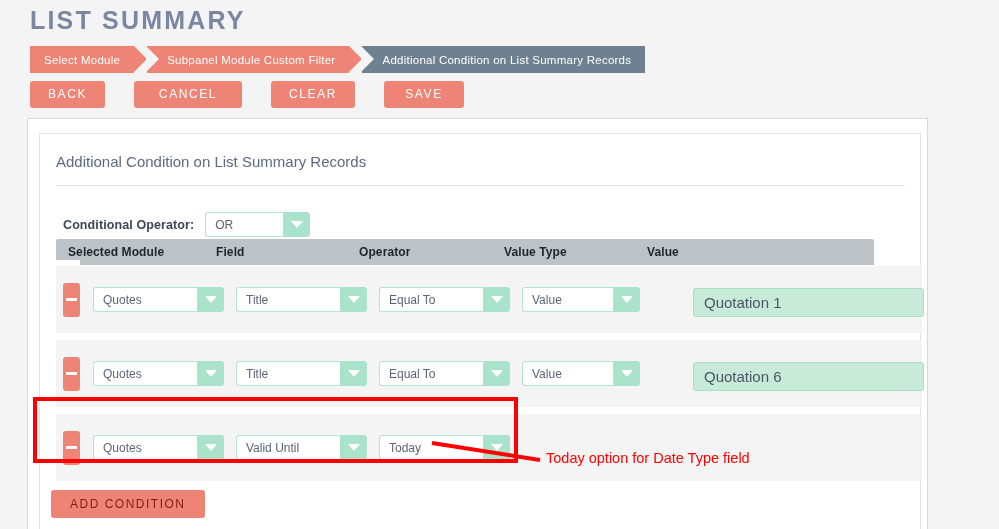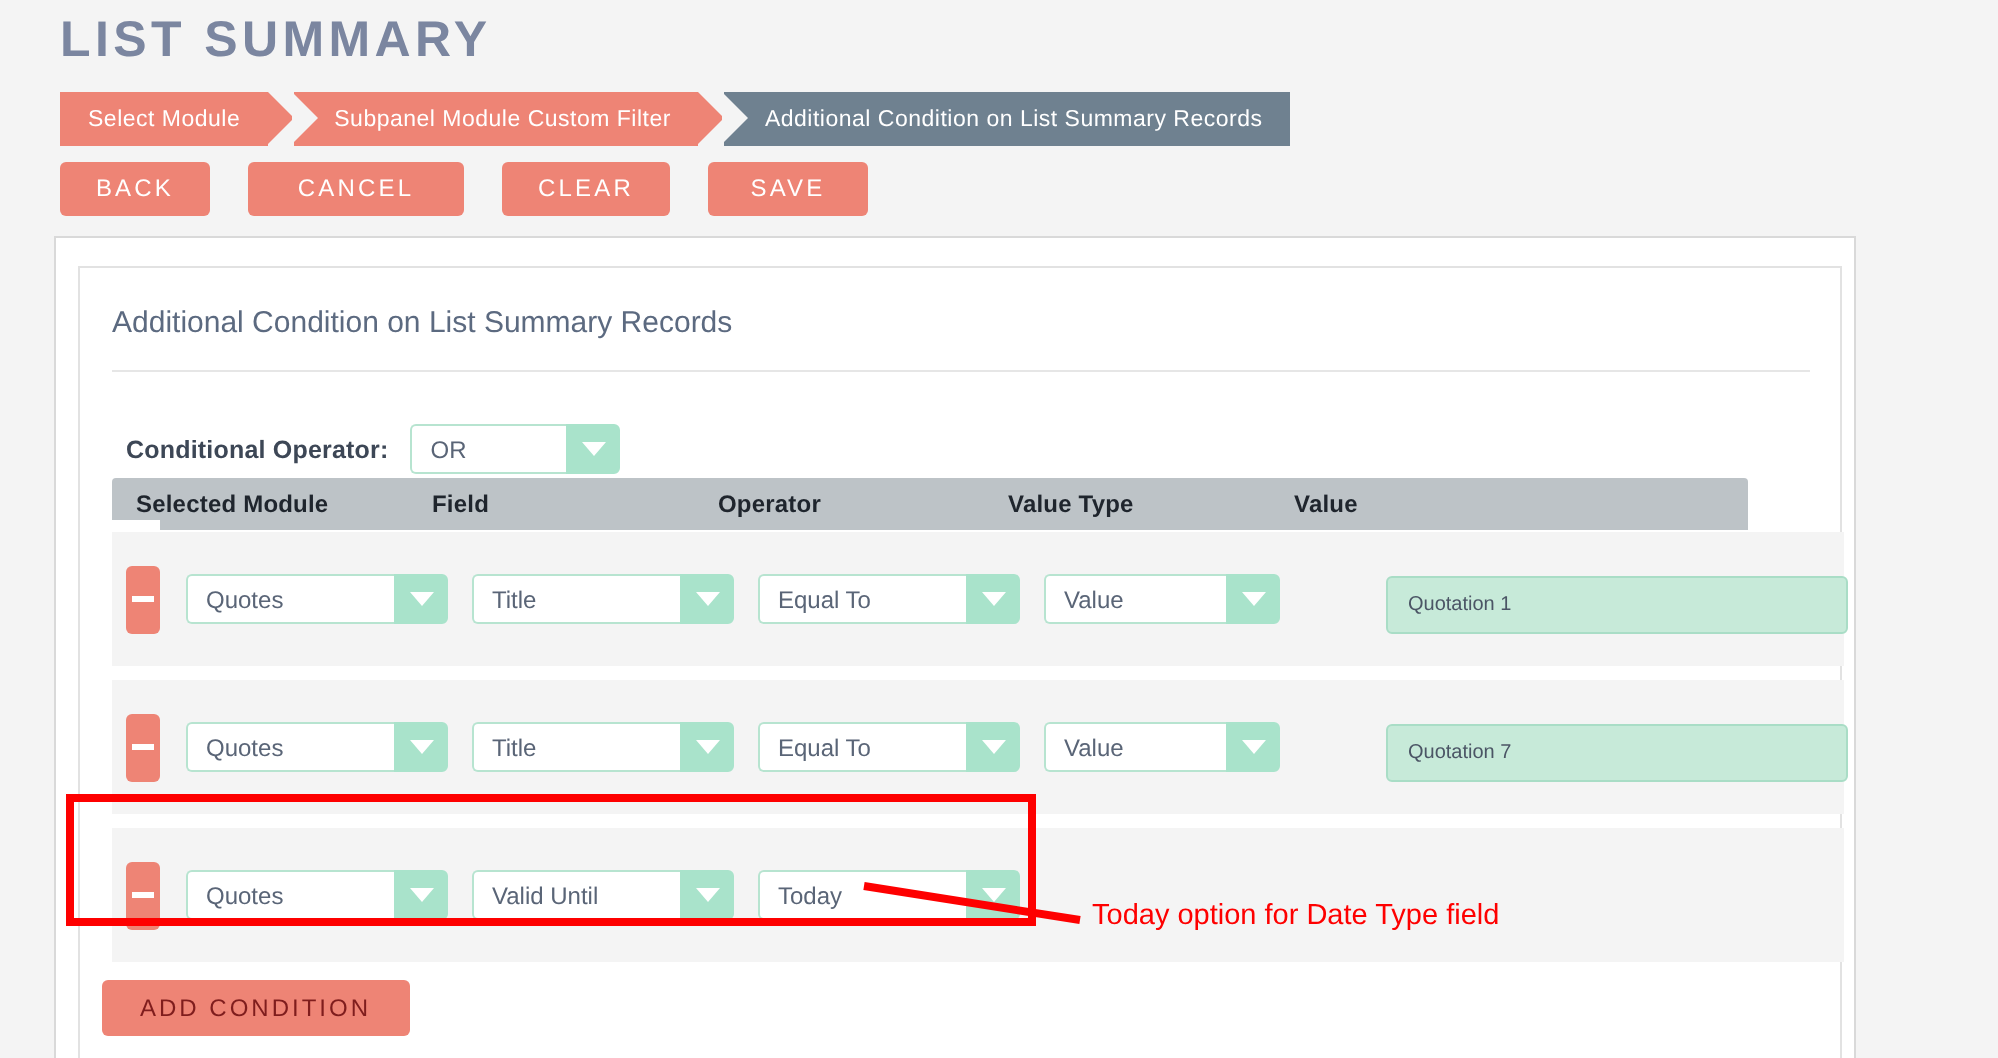--- a/index.html
+++ b/index.html
@@ -56,21 +56,21 @@
     border-top: 13.5px solid transparent;
     border-bottom: 13.5px solid transparent;
     border-left: 13px solid #f4f4f4;
     z-index: 3;
   }
   .crumb.gap { margin-left: 13px; }
 
   
   .toolbar {
     position: absolute; left: 30px; top: 81px;
-    display: flex; gap: 19px;
+    display: flex; gap: 29px;
   }
   .btn {
     background: #ee8475;
     color: #fff;
     border: none;
     border-radius: 3px;
     font-family: "Liberation Sans", sans-serif;
     font-size: 12px;
     letter-spacing: 1.6px;
     padding: 0 18px;
@@ -193,21 +193,21 @@
   }
   .row .ctl { position: absolute; top: 21px; }
   .row .val-input {
     position: absolute; top: 22px;
     height: 29px;
     background: #c7ead9;
     border: 1px solid #a9ddc6;
     border-radius: 3px;
     display: flex; align-items: center;
     padding-left: 10px;
-    font-size: 10px; color: #4b5565;
+    font-size: 15px; color: #4b5565;
   }
 
   
   .add-btn {
     position: absolute; left: 51px; top: 490px;
     background: #ee8475; color: #7f1d1d;
     border: none; border-radius: 3px;
     height: 28px; padding: 0 19px;
     font-family: "Liberation Sans", sans-serif;
     font-size: 12px; letter-spacing: 1.5px;
@@ -332,21 +332,21 @@
           <span class="arrow">
               <i></i>
             </span>
         </span>
         <span class="sel ctl w118" style="left:466px">
           <span class="txt">Value</span>
           <span class="arrow">
               <i></i>
             </span>
         </span>
-        <span class="val-input" style="left:637px; width:231px">Quotation 7</span>
+        <span class="val-input" style="left:637px; width:231px">Quotation 6</span>
       </div>
 
       <div class="row">
         <div class="minus"></div>
         <span class="sel ctl w131" style="left:37px">
           <span class="txt">Quotes</span>
           <span class="arrow">
               <i></i>
             </span>
         </span>

